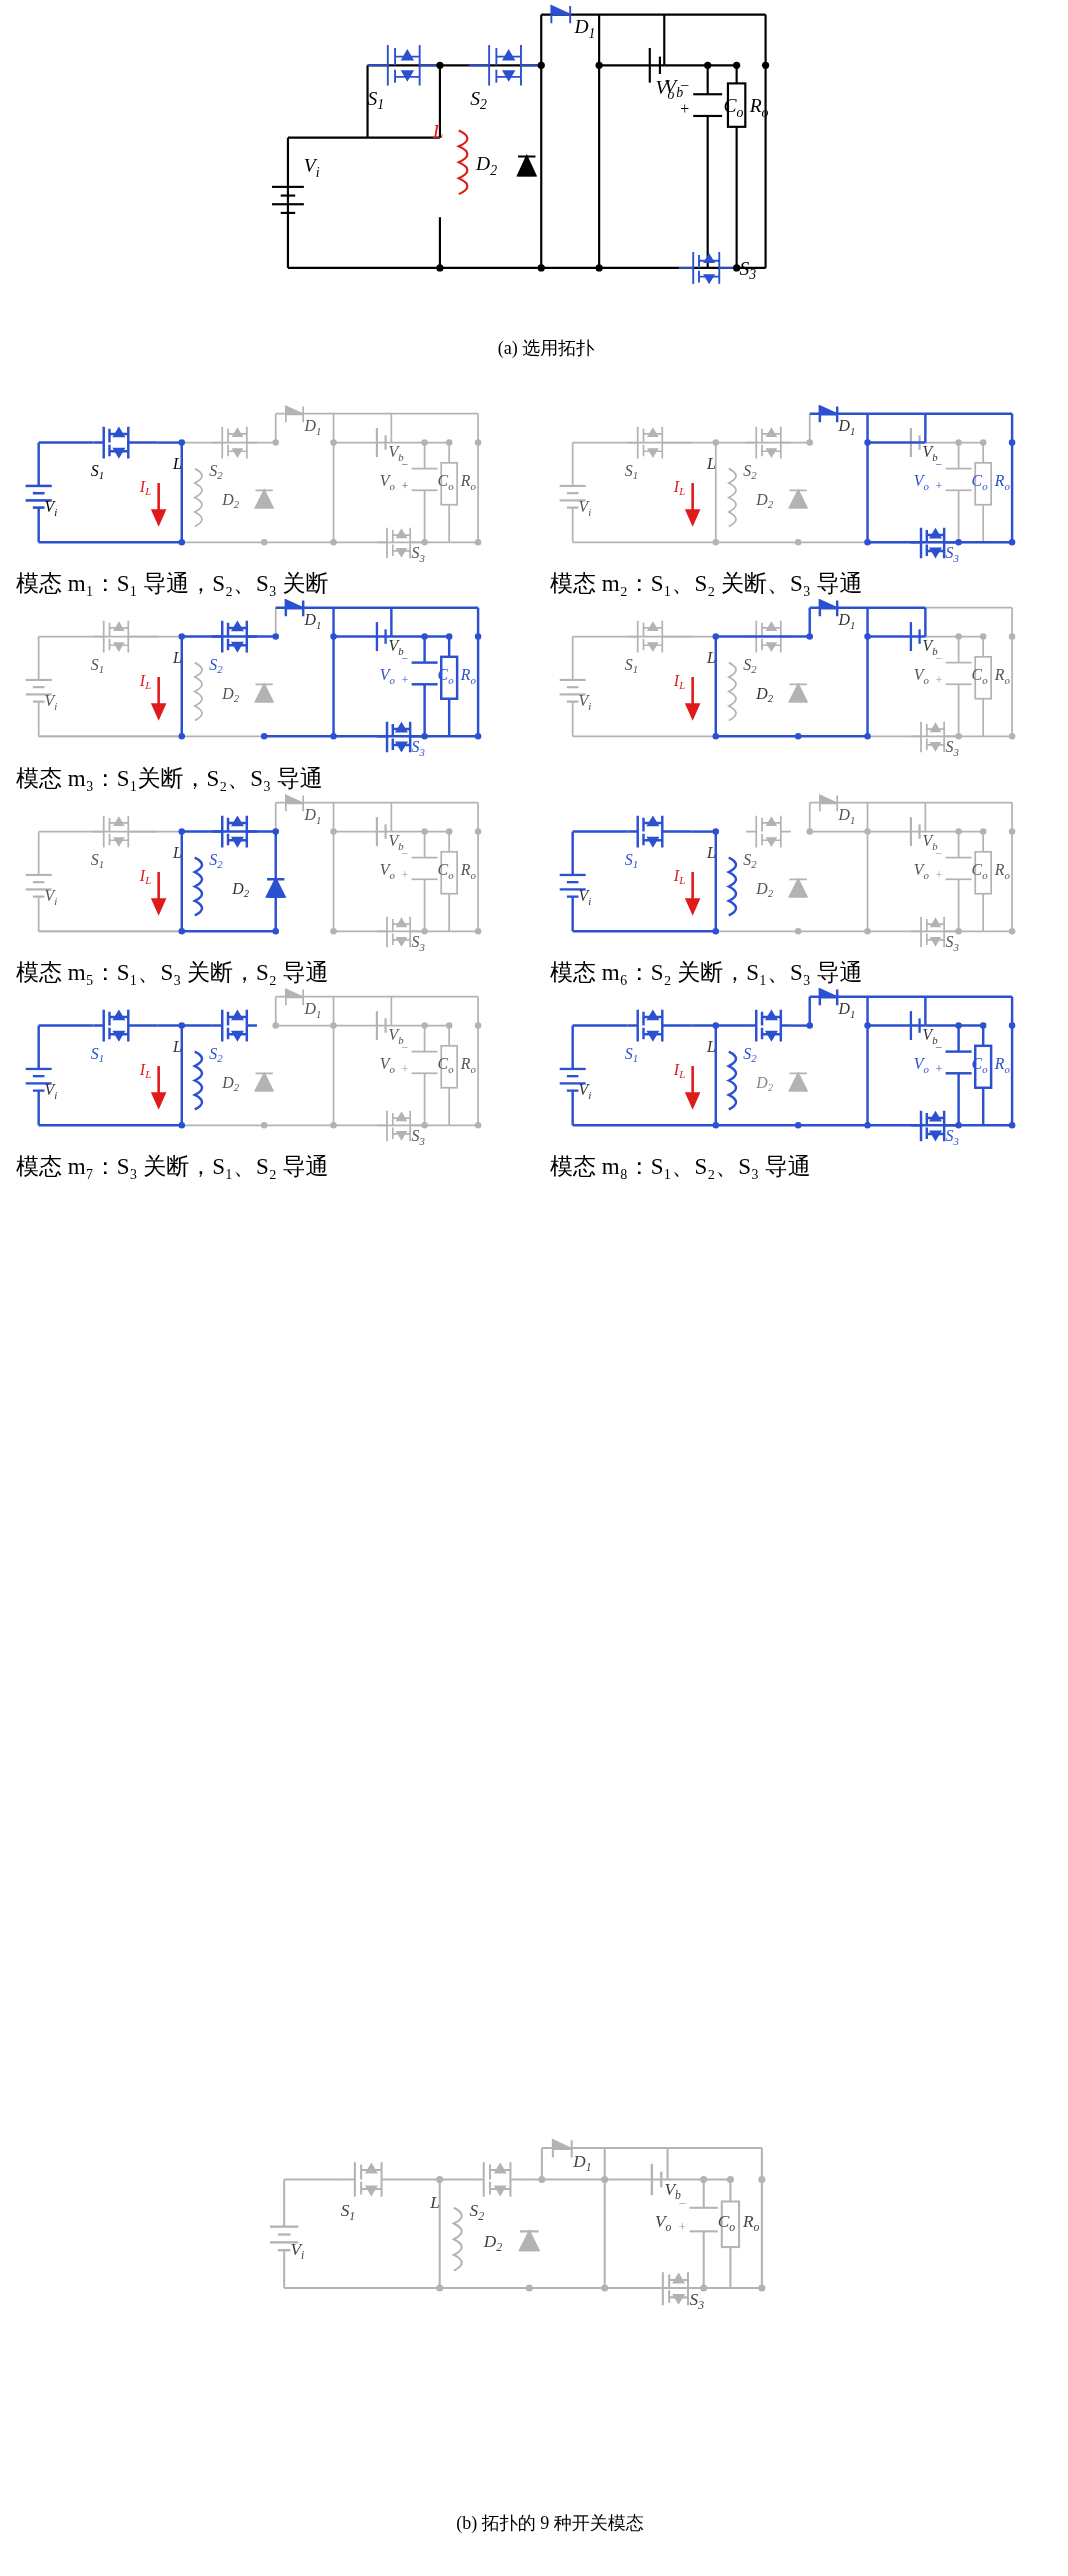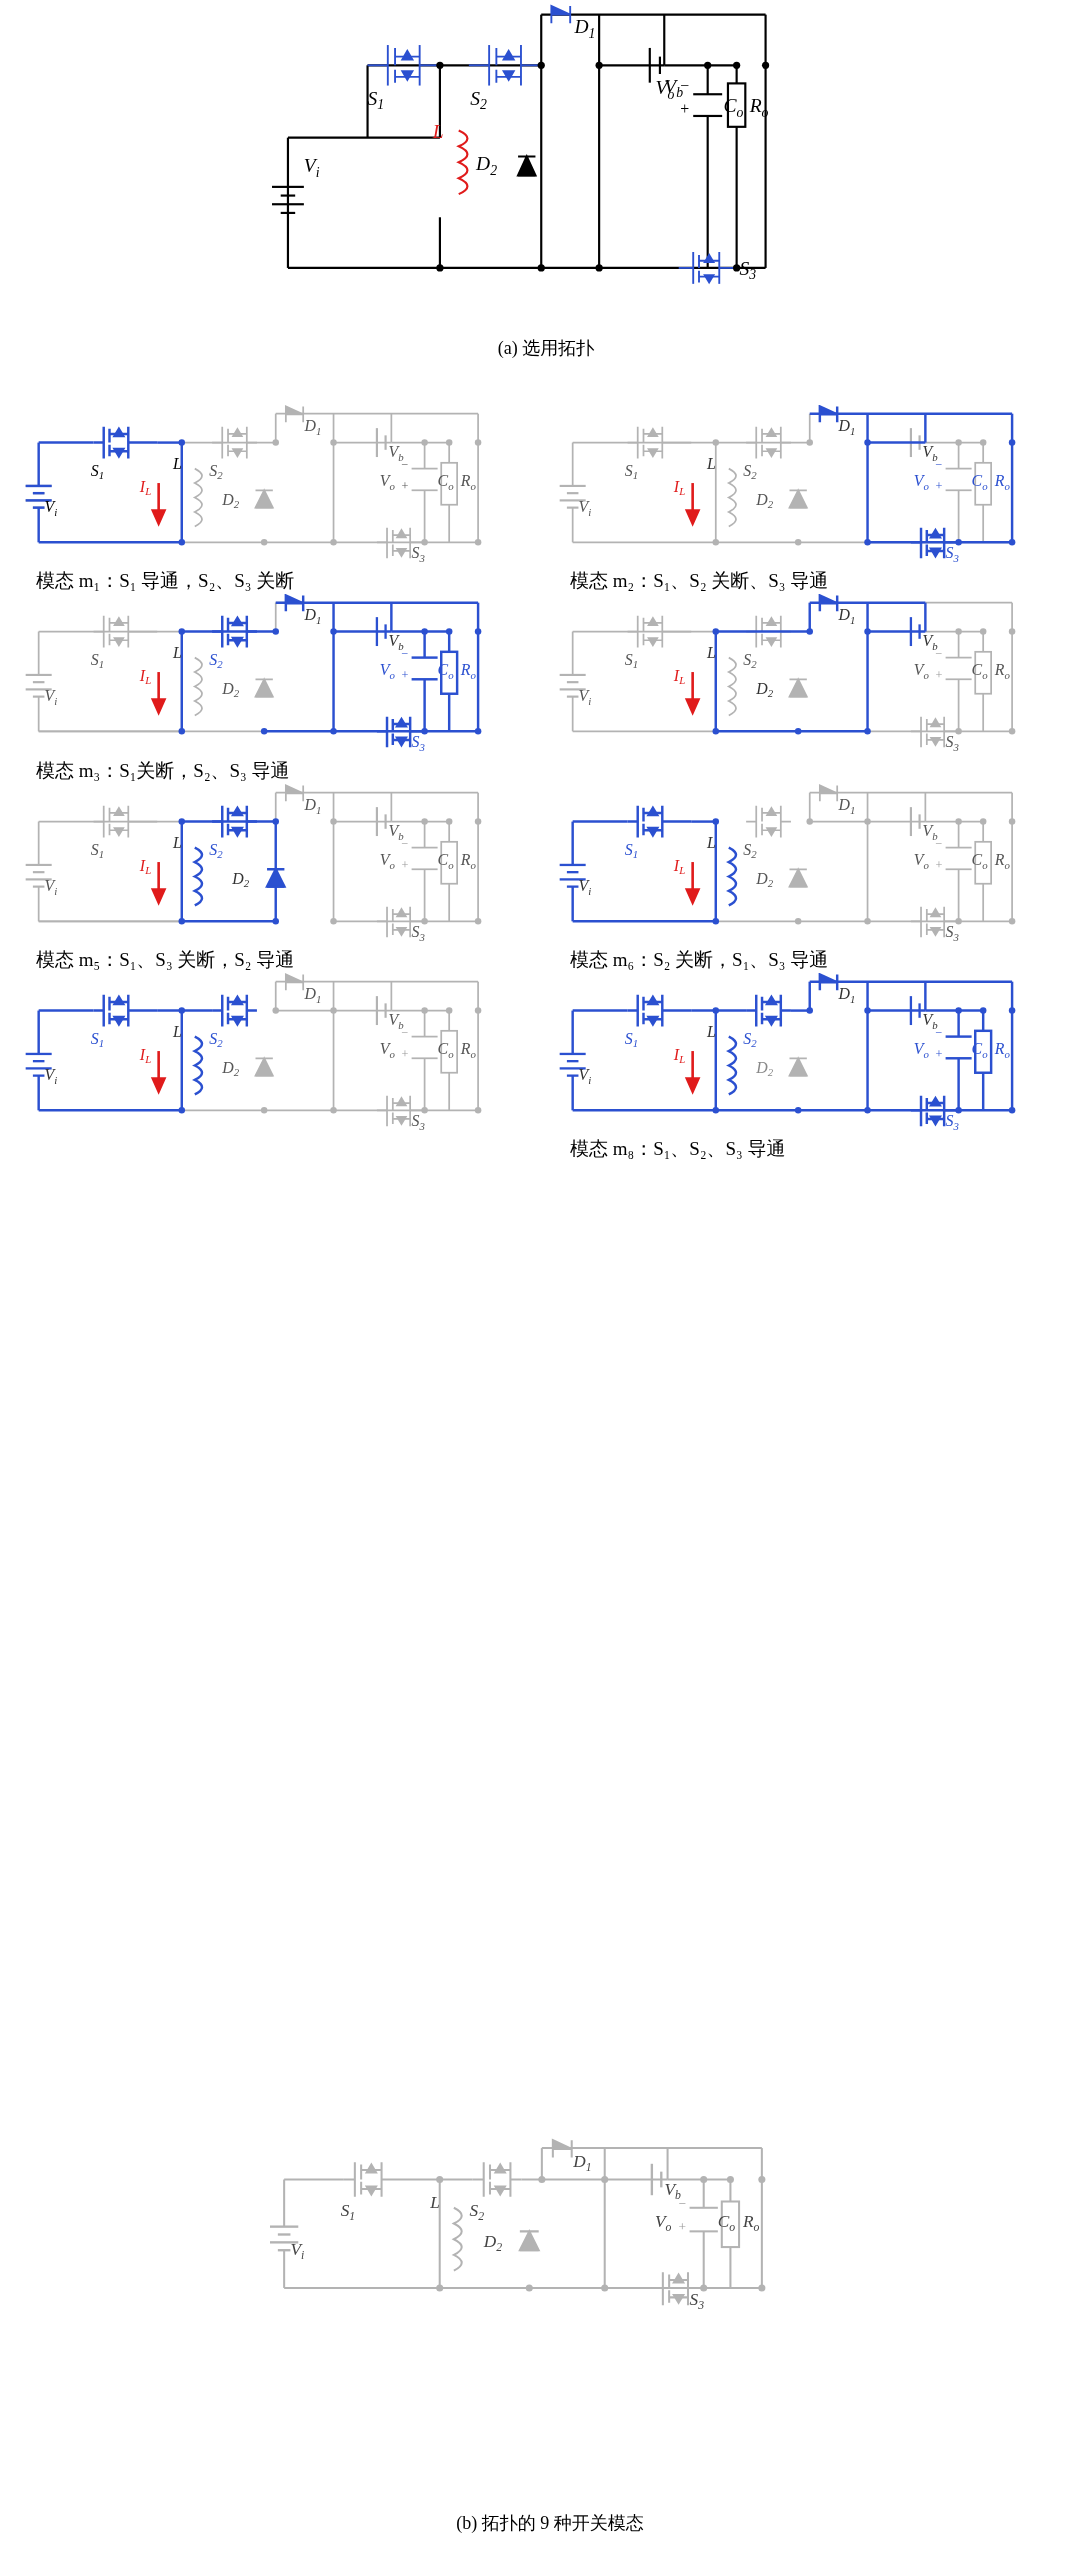--- a/index.html
+++ b/index.html
@@ -26,22 +26,22 @@
   #fig-a{position:absolute;left:0;top:0;width:1068px;}
   #fig-a .circuit{margin:0 auto;width:550px;}
   #cap-a{position:absolute;left:0;top:336px;width:1068px;padding-left:12px;}
 
   
   .grid{position:absolute;left:0;top:405px;width:1068px;}
   .row{display:flex;width:1068px;}
   .cell{width:534px;position:relative;}
   .cell .circuit{margin-left:14.5px;}
   .cell .mcap{
-    font-size:19px;
-    margin-left:36px;
+    font-size:23px;
+    margin-left:16px;
     margin-top:4.3px;
     white-space:nowrap;
   }
 
   
   #fig-9{position:absolute;left:0;top:2048px;width:1068px;}
   #fig-9 .circuit{margin:0 auto;width:550px;}
   #cap-9{position:absolute;left:0;top:2478px;width:1068px;}
   #cap-b{position:absolute;left:16px;top:2511px;width:1068px;}
 </style>
@@ -826,20 +826,21 @@
               <text x="584" y="112">C<tspan font-size="15" dy="5">o</tspan></text>
               <text x="616" y="112">R<tspan font-size="15" dy="5">o</tspan></text>
               <text x="172" y="120" fill="#e01b1b">I<tspan font-size="15" dy="5">L</tspan></text>
             </g>
             <g font-family="Liberation Serif, serif" font-size="17" fill="#999">
               <text x="534" y="88">−</text>
               <text x="534" y="117">+</text>
             </g>
           </svg>
         </div>
+        <div class="mcap">模态 m₇：S₃ 关断，S₁、S₂ 导通</div>
       </div>
 
       <div class="cell">
         <div class="circuit">
           <svg width="507" height="159" viewBox="0 0 700 220" xmlns="http://www.w3.org/2000/svg">
             <g fill="none" stroke="#b3b3b3" stroke-width="2.4">
               <path d="M332 118 L356 118 M344 118 L332 142 L356 142 Z" fill="#b3b3b3"></path>
               <line x1="332" y1="142" x2="356" y2="142"></line>
             </g>
             <g fill="none" stroke="#2b50d0" stroke-width="3.4">

